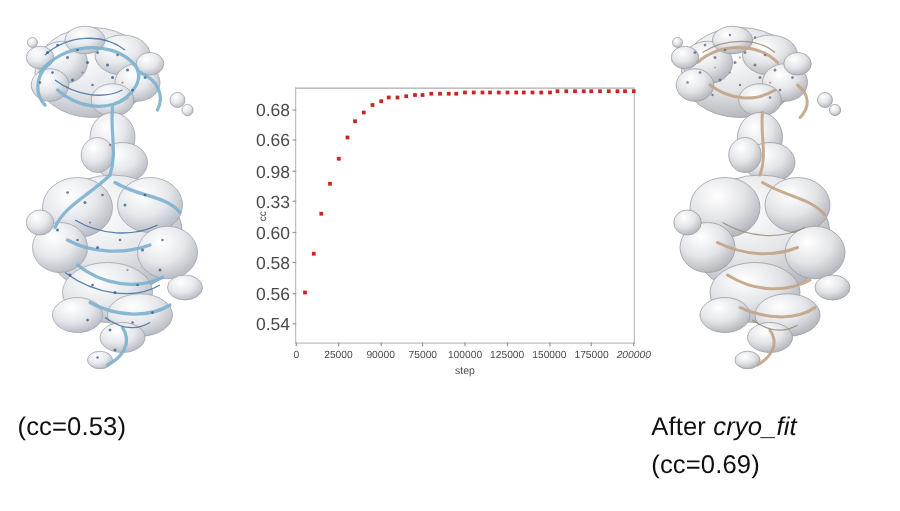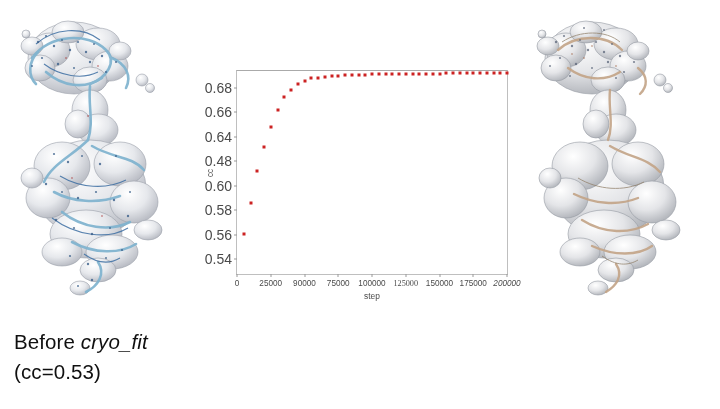--- a/index.html
+++ b/index.html
@@ -330,49 +330,52 @@
             <div class="pt" style="left: 100%; top: 1.08761%; background: rgb(204, 34, 34); width: 3px; height: 3px;"></div>
           </div>
       <div class="ytick" style="top: 92.7492%;">0.54</div>
           <div class="ytickmark" style="top: 92.7492%;"></div>
           <div class="ytick" style="top: 80.6647%;">0.56</div>
           <div class="ytickmark" style="top: 80.6647%;"></div>
           <div class="ytick" style="top: 68.5801%;">0.58</div>
           <div class="ytickmark" style="top: 68.5801%;"></div>
           <div class="ytick" style="top: 56.4955%;">0.60</div>
           <div class="ytickmark" style="top: 56.4955%;"></div>
-          <div class="ytick" style="top: 44.4109%;">0.48</div>
+          <div class="ytick" style="top: 44.4109%;">0.33</div>
           <div class="ytickmark" style="top: 44.4109%;"></div>
-          <div class="ytick" style="top: 32.3263%;">0.64</div>
+          <div class="ytick" style="top: 32.3263%;">0.98</div>
           <div class="ytickmark" style="top: 32.3263%;"></div>
           <div class="ytick" style="top: 20.2417%; padding-left: 47px;">0.66</div>
           <div class="ytickmark" style="top: 20.2417%;"></div>
           <div class="ytick" style="top: 8.1571%;">0.68</div>
           <div class="ytickmark" style="top: 8.1571%;"></div>
           <div class="xtick" style="left: 0%;">0</div>
           <div class="xtickmark" style="left: 0%;"></div>
           <div class="xtick" style="left: 12.5%; text-align: center;">25000</div>
           <div class="xtickmark" style="left: 12.5%;"></div>
           <div class="xtick" style="left: 25%;">90000</div>
           <div class="xtickmark" style="left: 25%;"></div>
           <div class="xtick" style="left: 37.5%;">75000</div>
           <div class="xtickmark" style="left: 37.5%;"></div>
           <div class="xtick" style="left: 50%;">100000</div>
           <div class="xtickmark" style="left: 50%;"></div>
-          <div class="xtick" style="left: 62.5%; font-family: Liberation Serif, serif;">125000</div>
+          <div class="xtick" style="left: 62.5%;">125000</div>
           <div class="xtickmark" style="left: 62.5%;"></div>
           <div class="xtick" style="left: 75%;">150000</div>
           <div class="xtickmark" style="left: 75%;"></div>
           <div class="xtick" style="left: 87.5%;">175000</div>
           <div class="xtickmark" style="left: 87.5%;"></div>
           <div class="xtick" style="left: 100%; font-style: italic;">200000</div>
           <div class="xtickmark" style="left: 100%;"></div>
         </div>
     </div>
   </div>
 
   <div class="caption cap-left">
-    <span class="ln"><span>Before </span><span class="ital">cryo_fit</span></span>
     <span class="ln">(cc=0.53)</span>
   </div>
 
+  <div class="caption cap-right">
+    <span class="ln"><span>After </span><span class="ital">cryo_fit</span></span>
+    <span class="ln">(cc=0.69)</span>
+  </div>
 
 </div>
 
 </body></html>

